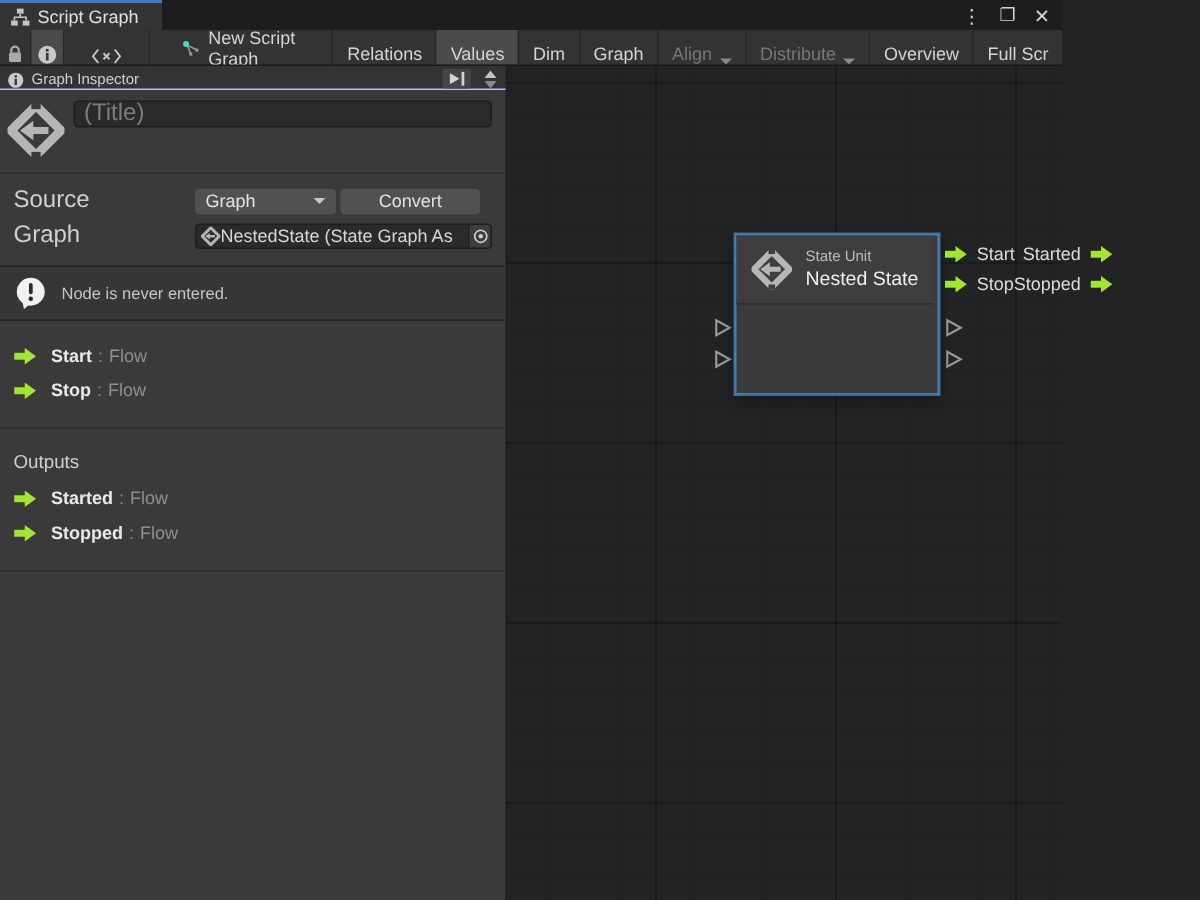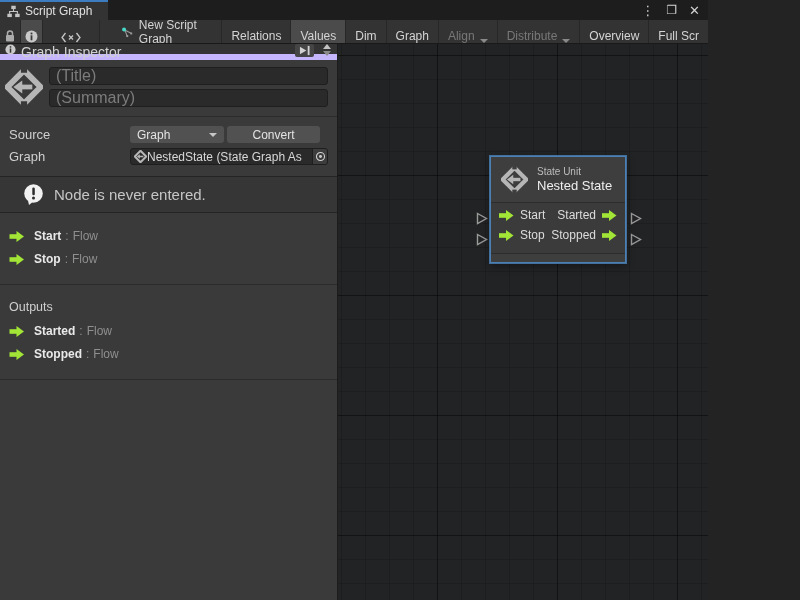--- a/index.html
+++ b/index.html
@@ -37,50 +37,50 @@
   .t-gap { width:14px; border-right:none; }
   .newgraph { display:flex; align-items:center; gap:6px; padding:0 10px; border-right:none; }
   .zoom-area { display:flex; align-items:center; gap:8px; padding:0 10px; margin-right:6px; }
   .zoom-track { width:82px; height:2px; background:#8d8d8d; position:relative; border-radius:1px; }
   .zoom-handle { position:absolute; right:1px; top:-4px; width:10px; height:10px; border-radius:50%; background:#9d9d9d; }
   .toolbar-right { display:flex; align-items:stretch; margin-left:auto; }
   .toolbar-right .tbtn:first-child { border-left:1px solid #272727; }
 
   
   .inspector { position:absolute; left:0; top:44px; width:338px; bottom:0; background:#3a3a3a; border-right:1px solid #1c1c1c; }
-  .insp-header { height:16px; background:#333333; border-bottom:6px solid #c4b5fd; display:flex; align-items:flex-start; gap:5px; padding:0 2px 0 5px; font-size:14px; color:#d0d0d0; }
+  .insp-header { height:16px; background:#333333; border-bottom:1px solid #c4b5fd; display:flex; align-items:flex-end; gap:5px; padding:0 2px 0 5px; font-size:10px; color:#d0d0d0; }
   .insp-header .title { flex:1; }
   .dock-btn { display:flex; align-items:center; padding:1px 3px; background:#454545; border-radius:2px; }
   .spinners { display:flex; flex-direction:column; gap:2px; padding:0 4px; }
   .sp-up { width:0; height:0; border-left:4px solid transparent; border-right:4px solid transparent; border-bottom:5px solid #c2c2c2; }
   .sp-down { width:0; height:0; border-left:4px solid transparent; border-right:4px solid transparent; border-top:5px solid #8a8a8a; }
 
   .identity { display:flex; gap:6px; padding:7px 9px 5px 5px; }
   .fields { flex:1; display:flex; flex-direction:column; gap:4px; }
   .well-input {
     height:18px; background:#2a2a2a; border:1px solid #1e1e1e; border-radius:3px;
     color:#cfcfcf; font-size:16px; padding:0 6px; width:100%; outline:none;
     font-family:"Liberation Sans", sans-serif;
   }
   .well-input::placeholder { color:#7c7c7c; }
 
   .divider { height:1px; background:#2a2a2a; }
 
   .prop-row { display:flex; align-items:center; padding:4px 9px 1px 9px; }
-  .prop-label { width:121px; font-size:13px; color:#cfcfcf; }
+  .prop-label { width:121px; font-size:16px; color:#cfcfcf; }
   .dropdown { width:94px; height:17px; background:#515151; border-radius:3px; display:flex; align-items:center; padding:0 7px; font-size:12px; color:#e3e3e3; }
   .dropdown .dd-caret { margin-left:auto; width:0; height:0; border-left:4px solid transparent; border-right:4px solid transparent; border-top:4px solid #c6c6c6; }
   .btn { background:#515151; border-radius:3px; display:flex; align-items:center; justify-content:center; font-size:12px; color:#e3e3e3; }
   .convert-btn { width:93px; height:17px; margin-left:3px; }
   .objfield { flex:1; height:17px; background:#2a2a2a; border:1px solid #1e1e1e; border-radius:3px; display:flex; align-items:center; padding-left:3px; font-size:12px; color:#d8d8d8; overflow:hidden; }
   .objfield .objtext { white-space:nowrap; overflow:hidden; flex:1; }
   .obj-picker { width:15px; align-self:stretch; background:#3d3d3d; display:flex; align-items:center; justify-content:center; border-left:1px solid #1e1e1e; flex:none; }
   .edit-btn { margin:7px 9px 8px 9px; height:19px; }
 
-  .warning { display:flex; align-items:center; gap:9px; padding:6px 22px; border-top:1px solid #242424; border-bottom:1px solid #242424; background:#363636; margin-top:10px; font-size:15px; color:#c6c6c6; }
+  .warning { display:flex; align-items:center; gap:9px; padding:6px 9px; border-top:1px solid #242424; border-bottom:1px solid #242424; background:#363636; margin-top:10px; font-size:11px; color:#c6c6c6; }
 
   .section { padding:7px 9px 9px 9px; font-size:12px; }
   .section-title { font-size:12.5px; color:#cfcfcf; margin:2px 0 10px 0; }
   .port-row { display:flex; align-items:center; margin:9px 0 9px 0; }
   .port-row svg { margin-right:9px; flex:none; }
   .port-name { font-weight:bold; color:#e9e9e9; }
   .port-sep { color:#8f8f8f; margin:0 4px; }
   .port-type { color:#8f8f8f; }
 
   
@@ -94,21 +94,21 @@
       linear-gradient(to bottom, rgba(0,0,0,0.13) 1px, transparent 1px);
     background-size:120px 120px, 120px 120px, 24px 24px, 24px 24px;
     background-position:99px 0, 0 11px, 3px 0, 0 11px;
   }
 
   .node {
     position:absolute; left:152px; top:112px; width:136px; height:107px;
     background:#3b3b3b;
     border:1px solid #4a80b4;
     box-shadow:0 0 0 1px rgba(73,126,177,0.85), 0 3px 8px rgba(0,0,0,0.4);
-    display:flex; flex-direction:column;
+    display:flex; 
   }
   .node-header { height:46px; display:flex; align-items:center; gap:9px; padding:0 10px; background:#3e3e3e; border-bottom:1px solid #2d2d2d; flex:none; }
   .node-titles { display:flex; flex-direction:column; gap:1px; }
   .node-kind { font-size:10px; color:#bdbdbd; }
   .node-title { font-size:13px; color:#efefef; }
   .node-body { flex:1; padding-top:2px; }
   .node-row { height:20px; display:flex; align-items:center; padding:0 8px; }
   .node-row .pleft { display:flex; align-items:center; gap:6px; color:#dcdcdc; font-size:12px; }
   .node-row .pright { display:flex; align-items:center; gap:6px; color:#dcdcdc; font-size:12px; margin-left:auto; }
   .node-footer { height:9px; background:#3e3e3e; border-top:1px solid #2d2d2d; flex:none; }
@@ -235,21 +235,20 @@
       </div>
     </div>
 
     <div class="identity">
       <svg width="38" height="38" viewBox="0 0 32 32" style="margin-top:1px">
         <use href="#state-icon" style="--x:0"></use>
         <style>.notch{fill:#3a3a3a}</style>
       </svg>
       <div class="fields">
         <input class="well-input" type="text" placeholder="(Title)" style="">
-        <input class="well-input" type="text" placeholder="(Summary)" style="">
       </div>
     </div>
 
     <div class="divider" style="margin-top:4px"></div>
 
     <div class="prop-row" style="padding-top:9px">
       <span class="prop-label">Source</span>
       <div class="dropdown">
         <span>Graph</span>
         <span class="dd-caret"></span>

